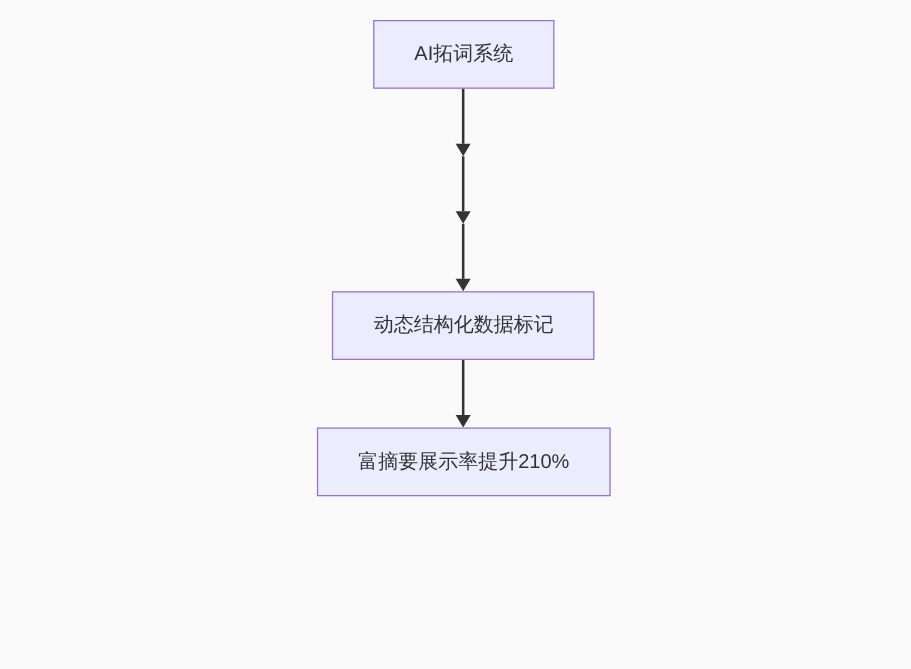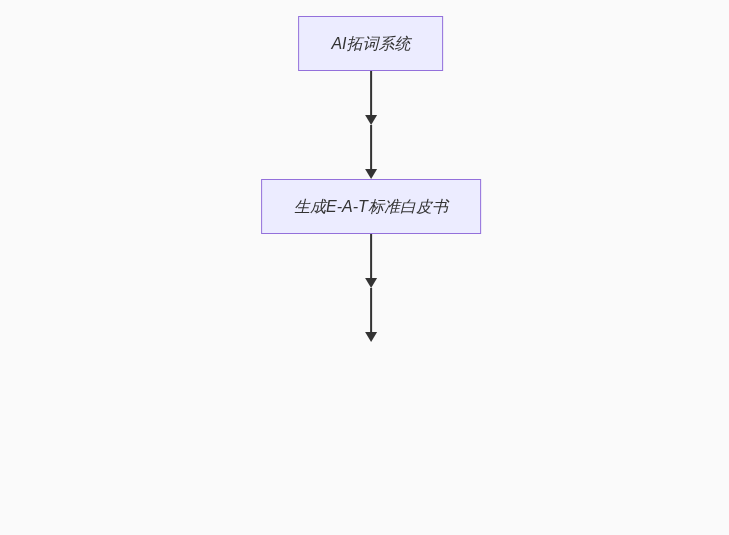--- a/index.html
+++ b/index.html
@@ -34,21 +34,20 @@
   }
   .node {
     background: var(--node-fill);
     border: 1px solid var(--node-border);
     color: var(--node-text);
     font-size: 16px;
     line-height: 21px;
     padding: 16px 32px;
     white-space: nowrap;
     text-align: center;
-    font-style: italic;
   }
   .arrow {
     display: flex;
     flex-direction: column;
     align-items: center;
     height: 54px;
   }
   .arrow-line {
     width: 2px;
     flex: 1 1 auto;
@@ -76,30 +75,33 @@
       <div class="arrow-line"></div>
       <div class="arrow-head"></div>
     </div>
 
 
     <div class="arrow">
       <div class="arrow-line"></div>
       <div class="arrow-head"></div>
     </div>
 
+
+    <div class="arrow">
+      <div class="arrow-line"></div>
+      <div class="arrow-head"></div>
+    </div>
+
     <div class="node">
-      <span>生成E-A-T标准白皮书</span>
+      <span>动态结构化数据标记</span>
     </div>
 
     <div class="arrow">
       <div class="arrow-line"></div>
       <div class="arrow-head"></div>
     </div>
 
-
-    <div class="arrow">
-      <div class="arrow-line"></div>
-      <div class="arrow-head"></div>
+    <div class="node">
+      <span>富摘要展示率提升210%</span>
     </div>
-
 
   </div>
 </div>
 
 </body></html>

